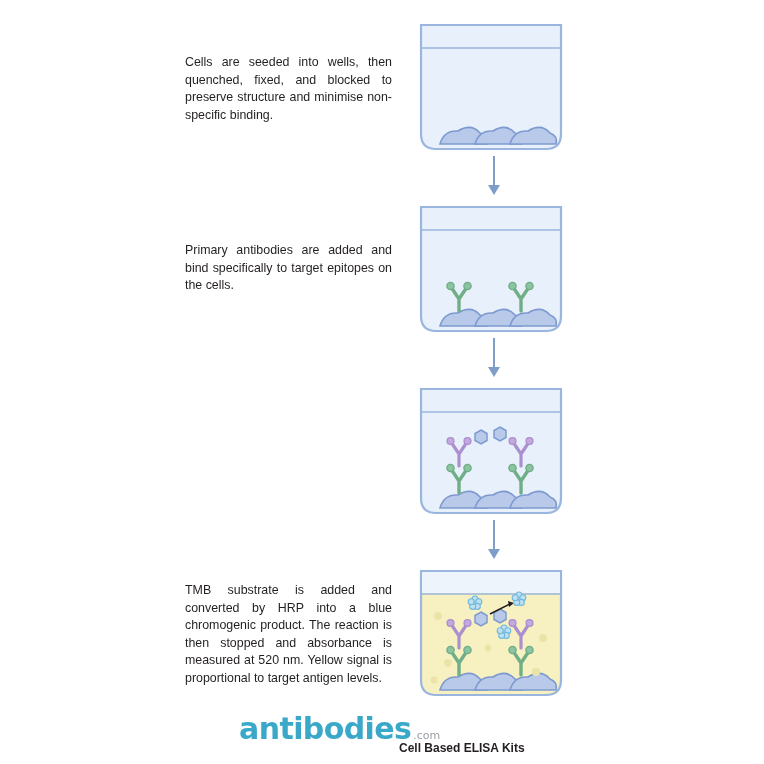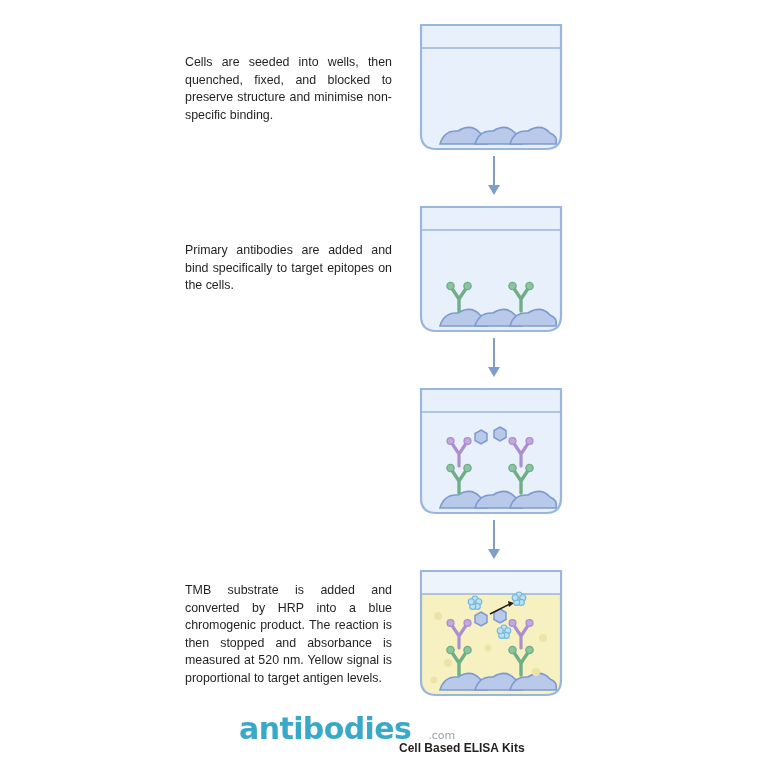--- a/index.html
+++ b/index.html
@@ -76,21 +76,21 @@
     font-size: 30px;
     font-weight: bold;
     color: #3aa9c9;
     letter-spacing: -0.6px;
     line-height: 30px;
     font-family: "DejaVu Sans", sans-serif;
   }
   .logo-dotcom {
     font-size: 11px;
     color: #9aa0a6;
-    margin-left: 17px;
+    margin-left: 2px;
     margin-bottom: 2px;
     font-family: "DejaVu Sans", sans-serif;
   }
   .footer-caption {
     position: absolute;
     left: 399px;
     top: 27px;
     font-size: 12px;
     font-weight: bold;
     color: #231f20;

